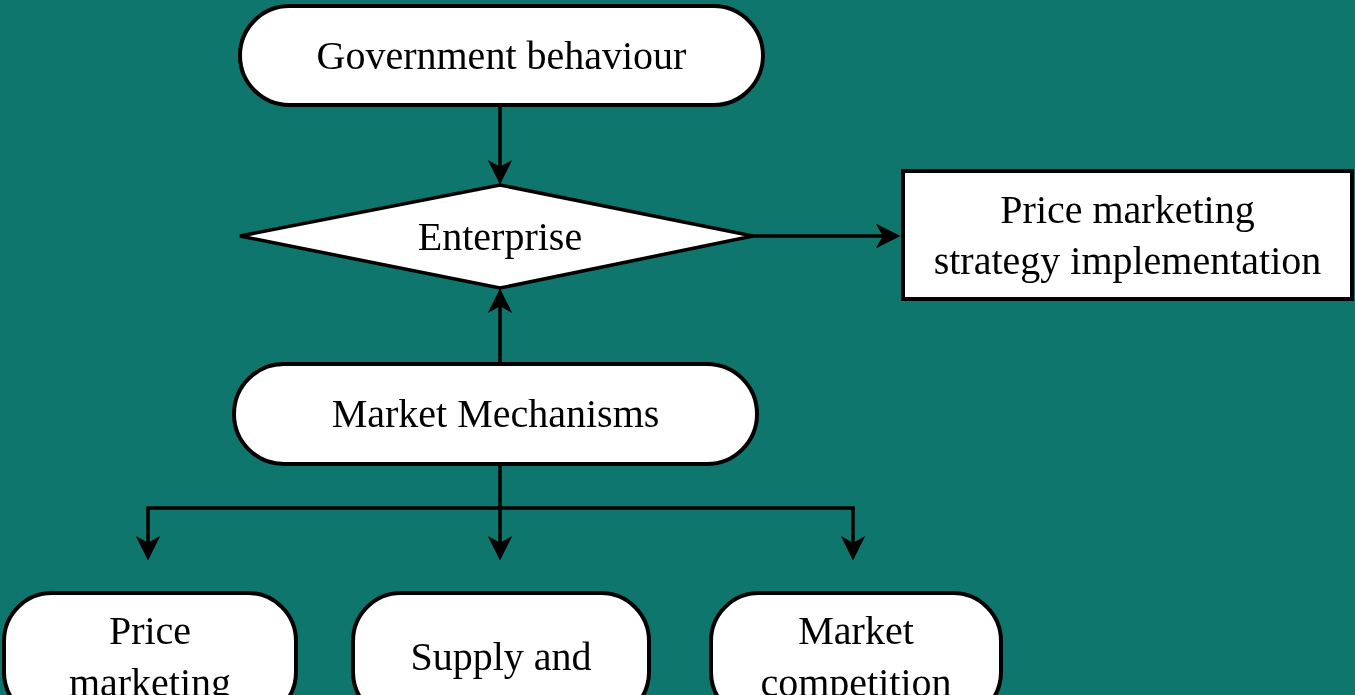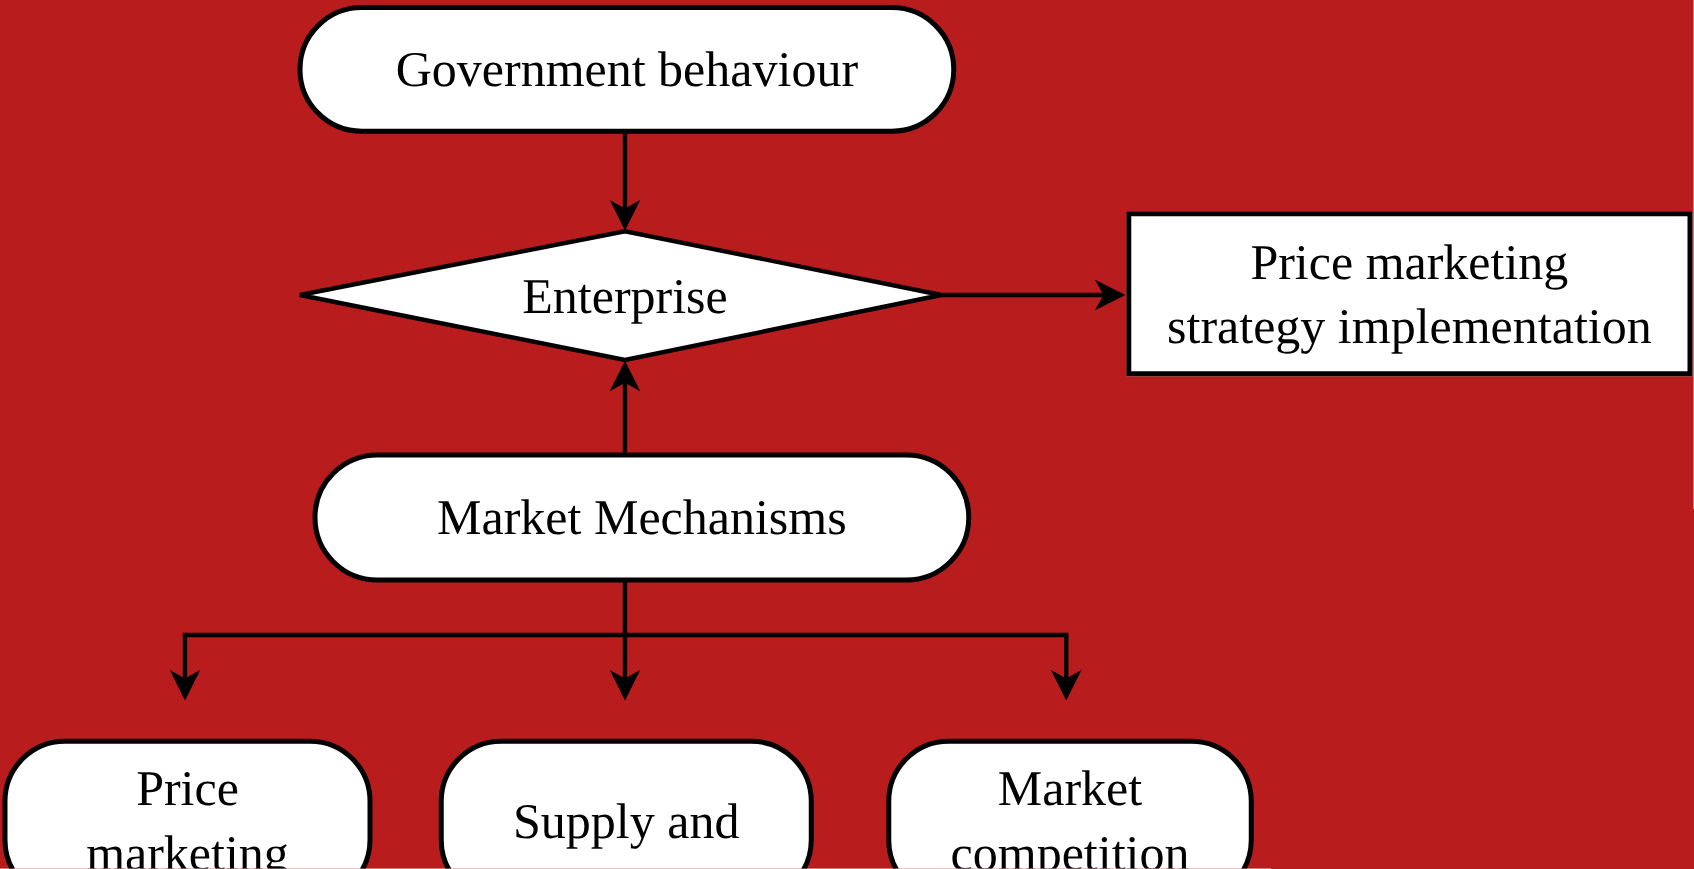--- a/index.html
+++ b/index.html
@@ -1,20 +1,20 @@
 <!DOCTYPE html>
 <html><head>
 <meta charset="utf-8">
 <style>
   html, body { margin: 0; padding: 0; background: #ffffff; }
   .canvas {
     position: relative;
     width: 1355px;
     height: 695px;
-    background: #b91c1c;
+    background: #0f766e;
     overflow: hidden;
     font-family: "Liberation Serif", "DejaVu Serif", serif;
     color: #000000;
   }
   .edges-layer {
     position: absolute;
     left: 0; top: 0;
     width: 1355px; height: 695px;
     z-index: 1;
   }
@@ -44,21 +44,21 @@
     display: flex;
     align-items: center;
     justify-content: center;
     font-size: 40px;
     text-align: center;
     background: transparent;
   }
   
   .node-government        { left: 238px; top: 4px;   width: 527px; height: 103px; }
   .node-green-marketing   { left: 901px; top: 169px; width: 453px; height: 132px; }
-  .node-market-mechanisms { left: 250px; top: 362px; width: 527px; height: 104px; }
+  .node-market-mechanisms { left: 232px; top: 362px; width: 527px; height: 104px; }
   .node-price-mechanism   { left: 2px;   top: 562px; width: 296px; height: 131px; }
   .node-supply-demand     { left: 351px; top: 562px; width: 300px; height: 131px; }
   .node-market-competition{ left: 709px; top: 562px; width: 294px; height: 131px; }
 </style>
 </head>
 <body>
 
 <div class="canvas">
 
   <svg class="edges-layer" width="1355" height="695" viewBox="0 0 1355 695" xmlns="http://www.w3.org/2000/svg">

